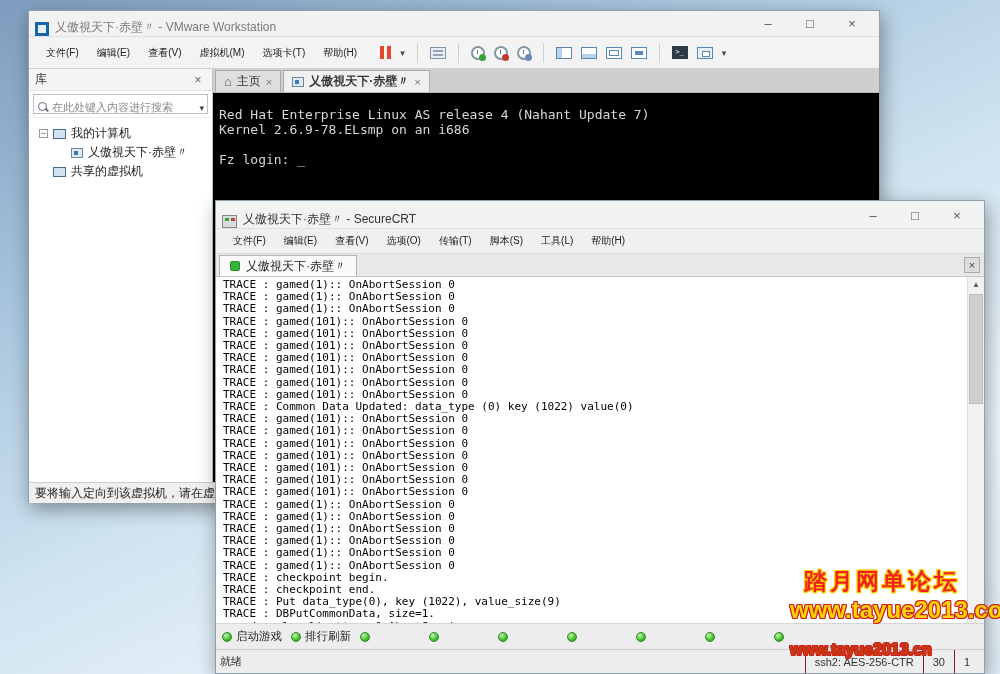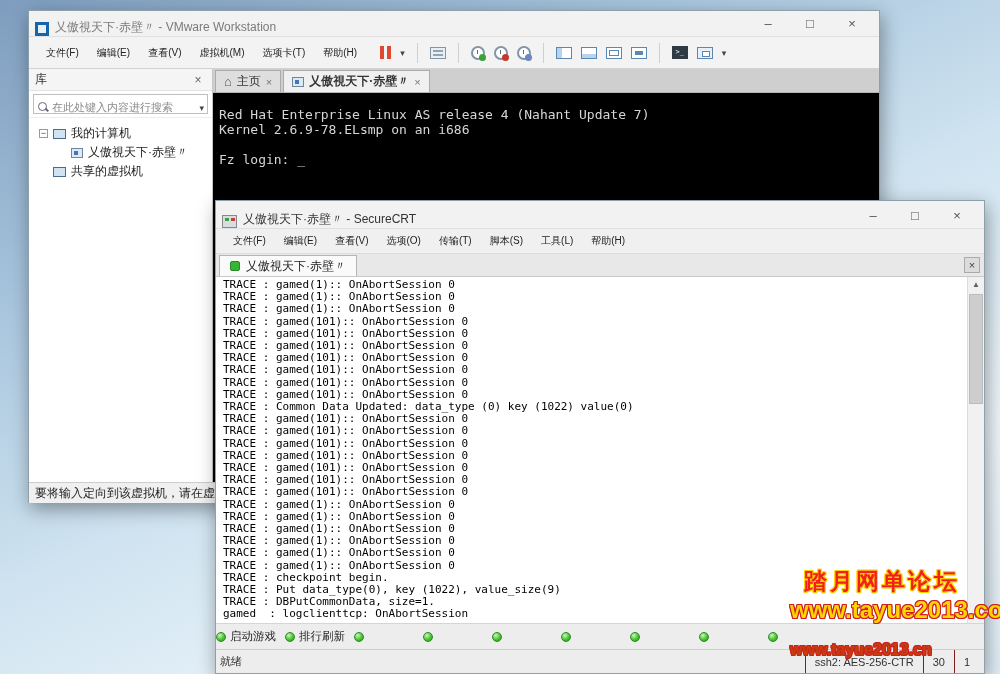--- a/index.html
+++ b/index.html
@@ -84,21 +84,21 @@
   .crt-tab{height:21px;display:flex;align-items:center;gap:6px;padding:0 10px;background:#fafafa;border:1px solid #b5b5b5;border-bottom:none;font-size:12px;color:#222}
   .crt-tab-ico{width:10px;height:10px;border-radius:2px;background:#35b435;border:1px solid #2a8a2a;flex:0 0 auto}
   .crt-tabbar-close{position:absolute;right:4px;top:3px;width:16px;height:16px;background:#dcdcdc;border:1px solid #aaa;font-size:11px;line-height:14px;text-align:center;color:#444}
   .crt-term{flex:1;position:relative;background:#fff;overflow:hidden}
   .term-lines{position:absolute;left:0;top:0;right:17px;bottom:0;padding:2px 0 0 7px;font-family:"DejaVu Sans Mono","Liberation Mono",monospace;font-size:11px;line-height:12.2px;color:#000}
   .tline{white-space:pre;min-height:12.2px}
   .scrollbar{position:absolute;right:0;top:0;bottom:0;width:17px;background:#f1f1f1;border-left:1px solid #dcdcdc}
   .sb-arrow{height:15px;font-size:8px;color:#606060;text-align:center;line-height:15px}
   .sb-arrow.down{position:absolute;bottom:0;left:0;right:0}
   .sb-thumb{position:absolute;left:1px;right:1px;top:17px;height:110px;background:#cdcdcd;border:1px solid #bdbdbd}
-  .crt-buttonbar{height:26px;background:#ededed;border-top:1px solid #d5d5d5;display:flex;align-items:center;}
+  .crt-buttonbar{height:26px;background:#ededed;border-top:1px solid #d5d5d5;display:flex;align-items:center;padding-left:6px}
   .crt-btn{width:64px;display:flex;align-items:center;gap:4px;margin-right:5px;font-size:11.5px;color:#222;white-space:nowrap;overflow:hidden}
   .led{width:10px;height:10px;border-radius:50%;background:radial-gradient(circle at 35% 30%,#c9f7b8,#49c431 55%,#1f9416);border:1px solid #2c8a22;flex:0 0 auto}
   .crt-status{height:24px;background:#ededed;border-top:1px solid #cfcfcf;display:flex;align-items:center;font-size:11px;color:#333;padding:0 4px}
   .st-field{border-left:1px solid #7f1d1d;padding:0 9px;height:100%;display:flex;align-items:center;white-space:nowrap}
   .st-right{margin-left:auto;display:flex;height:100%}
   .st-cols{width:26px;overflow:hidden}
   
   .wm{position:absolute;z-index:99;font-weight:bold;white-space:nowrap;pointer-events:none}
   .wm1{left:804px;top:566px;font-size:23px;letter-spacing:3px;color:#f21f1f;
        text-shadow:-1px -1px 0 #ffd400,1px -1px 0 #ffd400,-1px 1px 0 #ffd400,1px 1px 0 #ffd400,0 1px 0 #ffd400,0 -1px 0 #ffd400,1px 0 0 #ffd400,-1px 0 0 #ffd400}
@@ -265,20 +265,21 @@
         <div class="tline">TRACE : gamed(101):: OnAbortSession 0</div>
         <div class="tline">TRACE : gamed(101):: OnAbortSession 0</div>
         <div class="tline">TRACE : gamed(101):: OnAbortSession 0</div>
         <div class="tline">TRACE : gamed(1):: OnAbortSession 0</div>
         <div class="tline">TRACE : gamed(1):: OnAbortSession 0</div>
         <div class="tline">TRACE : gamed(1):: OnAbortSession 0</div>
         <div class="tline">TRACE : gamed(1):: OnAbortSession 0</div>
         <div class="tline">TRACE : gamed(1):: OnAbortSession 0</div>
         <div class="tline">TRACE : gamed(1):: OnAbortSession 0</div>
         <div class="tline">TRACE : checkpoint begin.</div>
+        <div class="tline">TRACE : checkpoint end.</div>
         <div class="tline">TRACE : Put data_type(0), key (1022), value_size(9)</div>
         <div class="tline">TRACE : DBPutCommonData, size=1.</div>
         <div class="tline">gamed  : logclienttcp: OnAbortSession</div>
       </div>
     <div class="scrollbar">
       <div class="sb-arrow">▲</div>
       <div class="sb-thumb"></div>
       <div class="sb-arrow down">▼</div>
     </div>
   </div>

